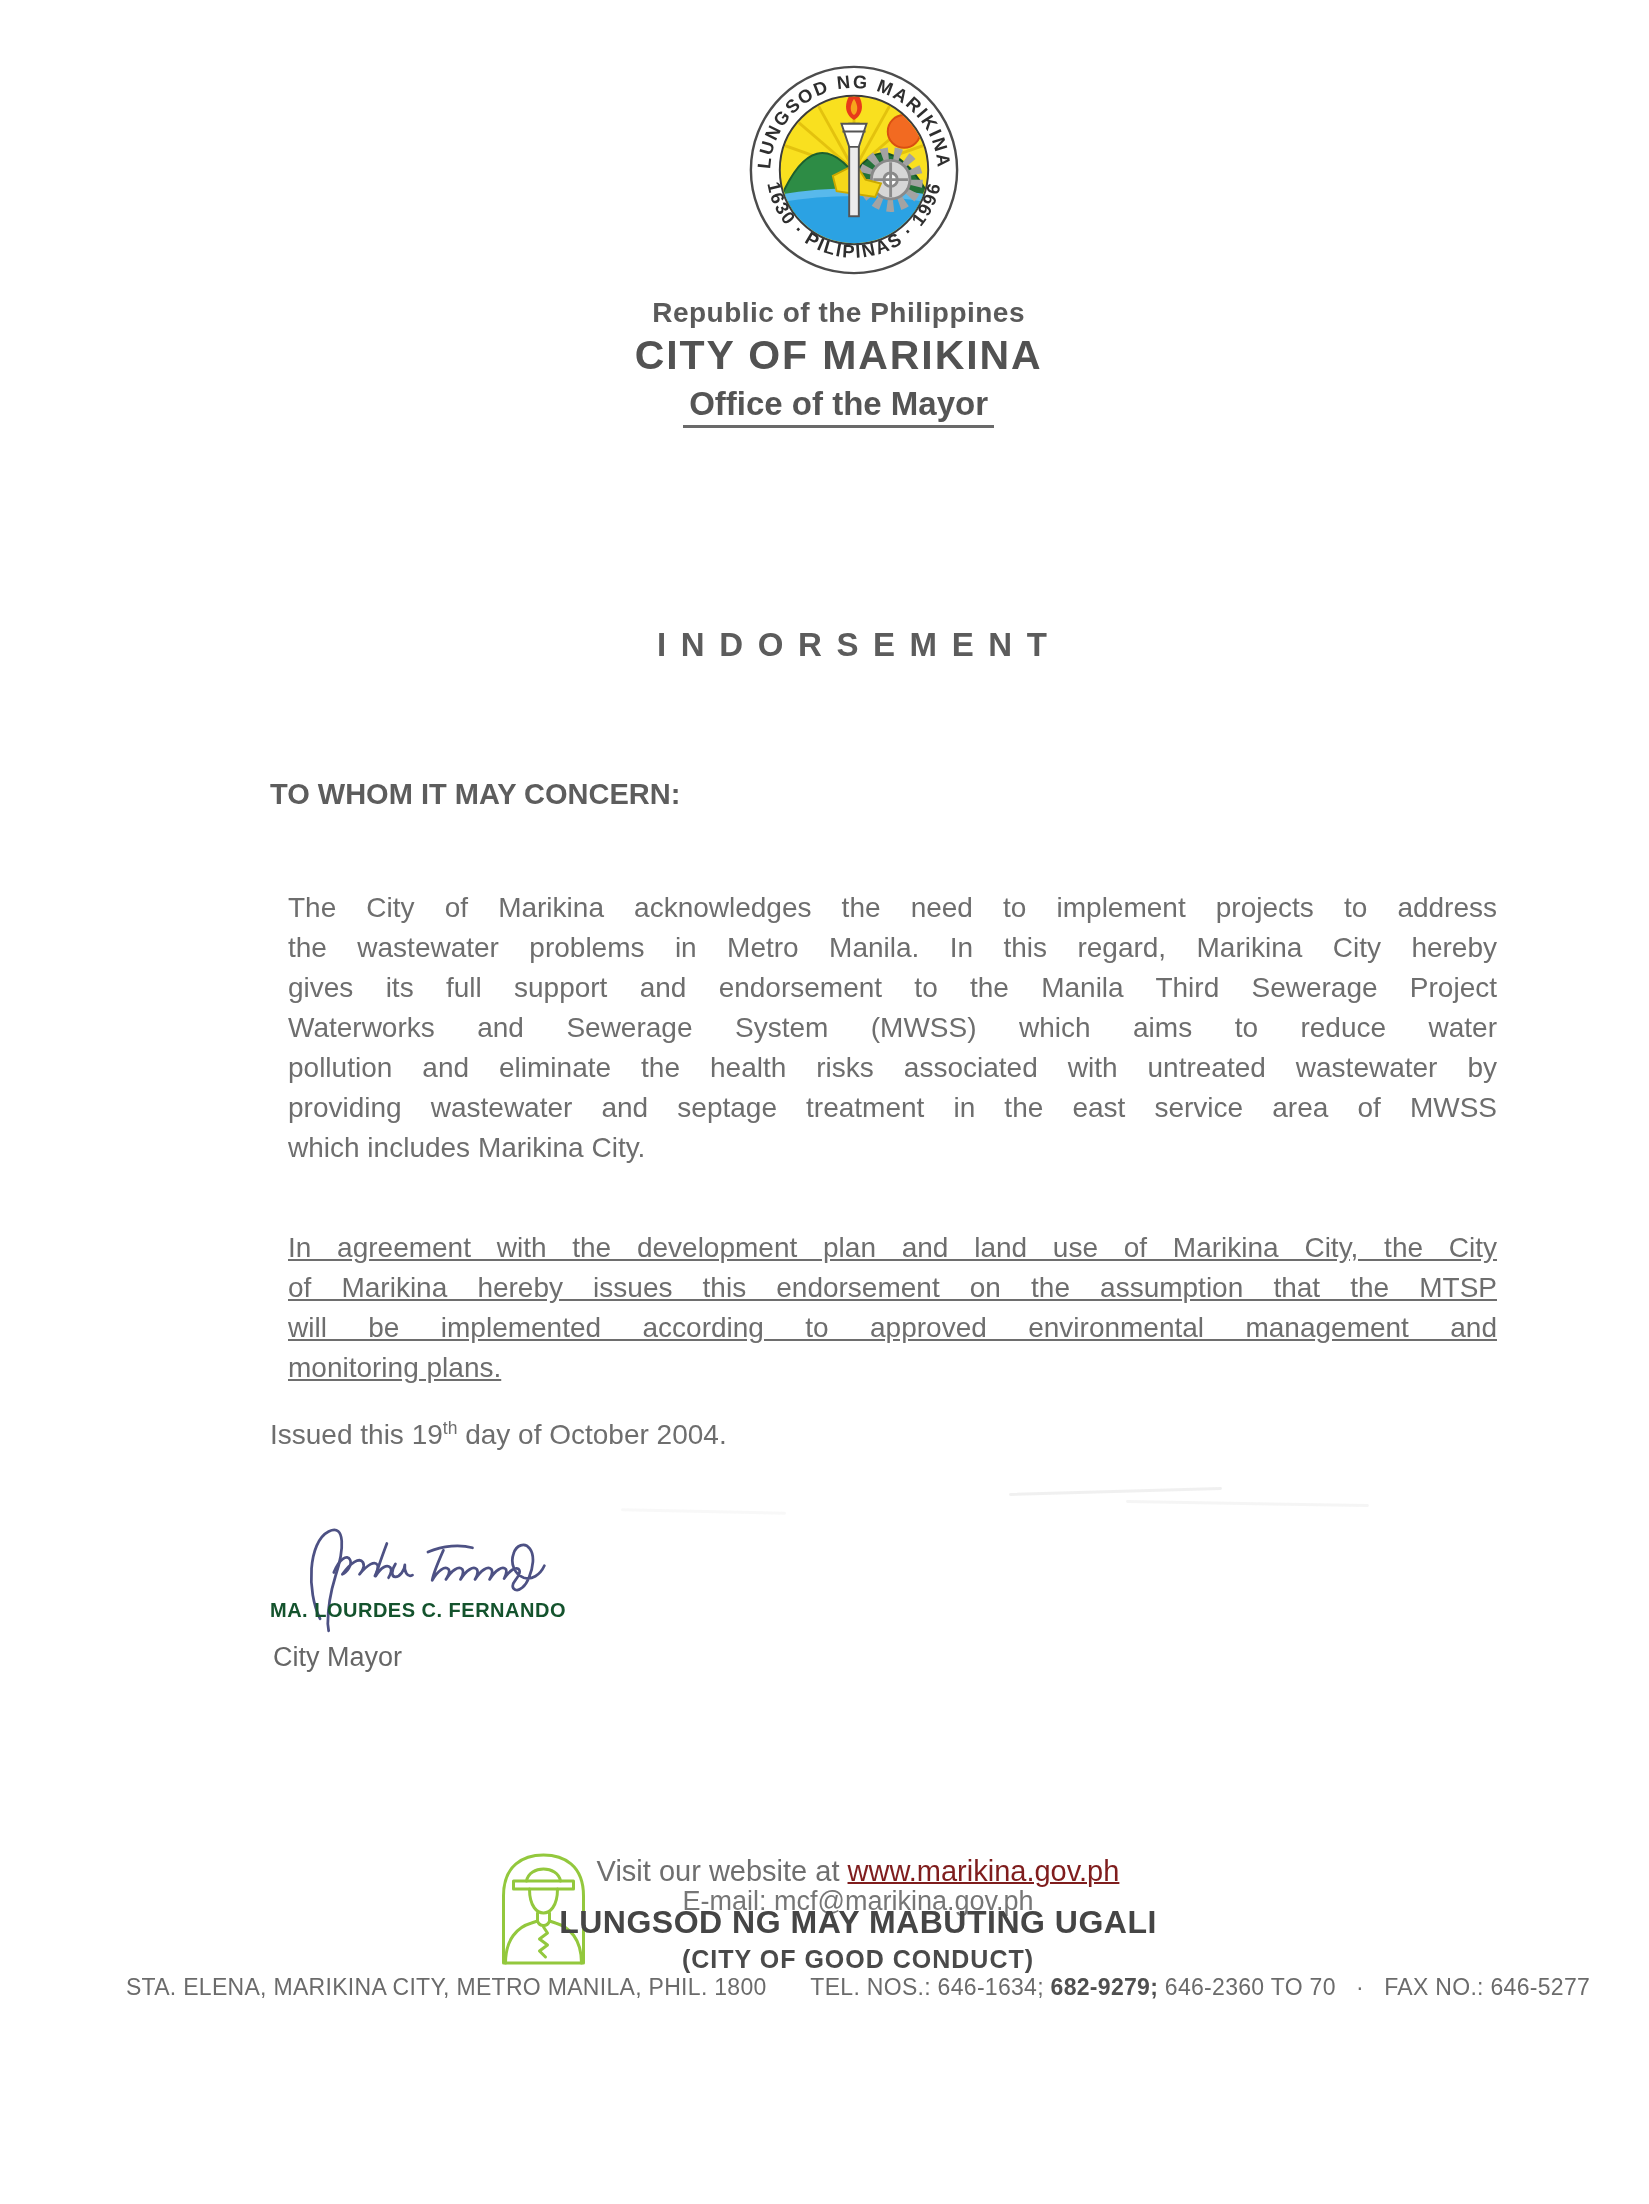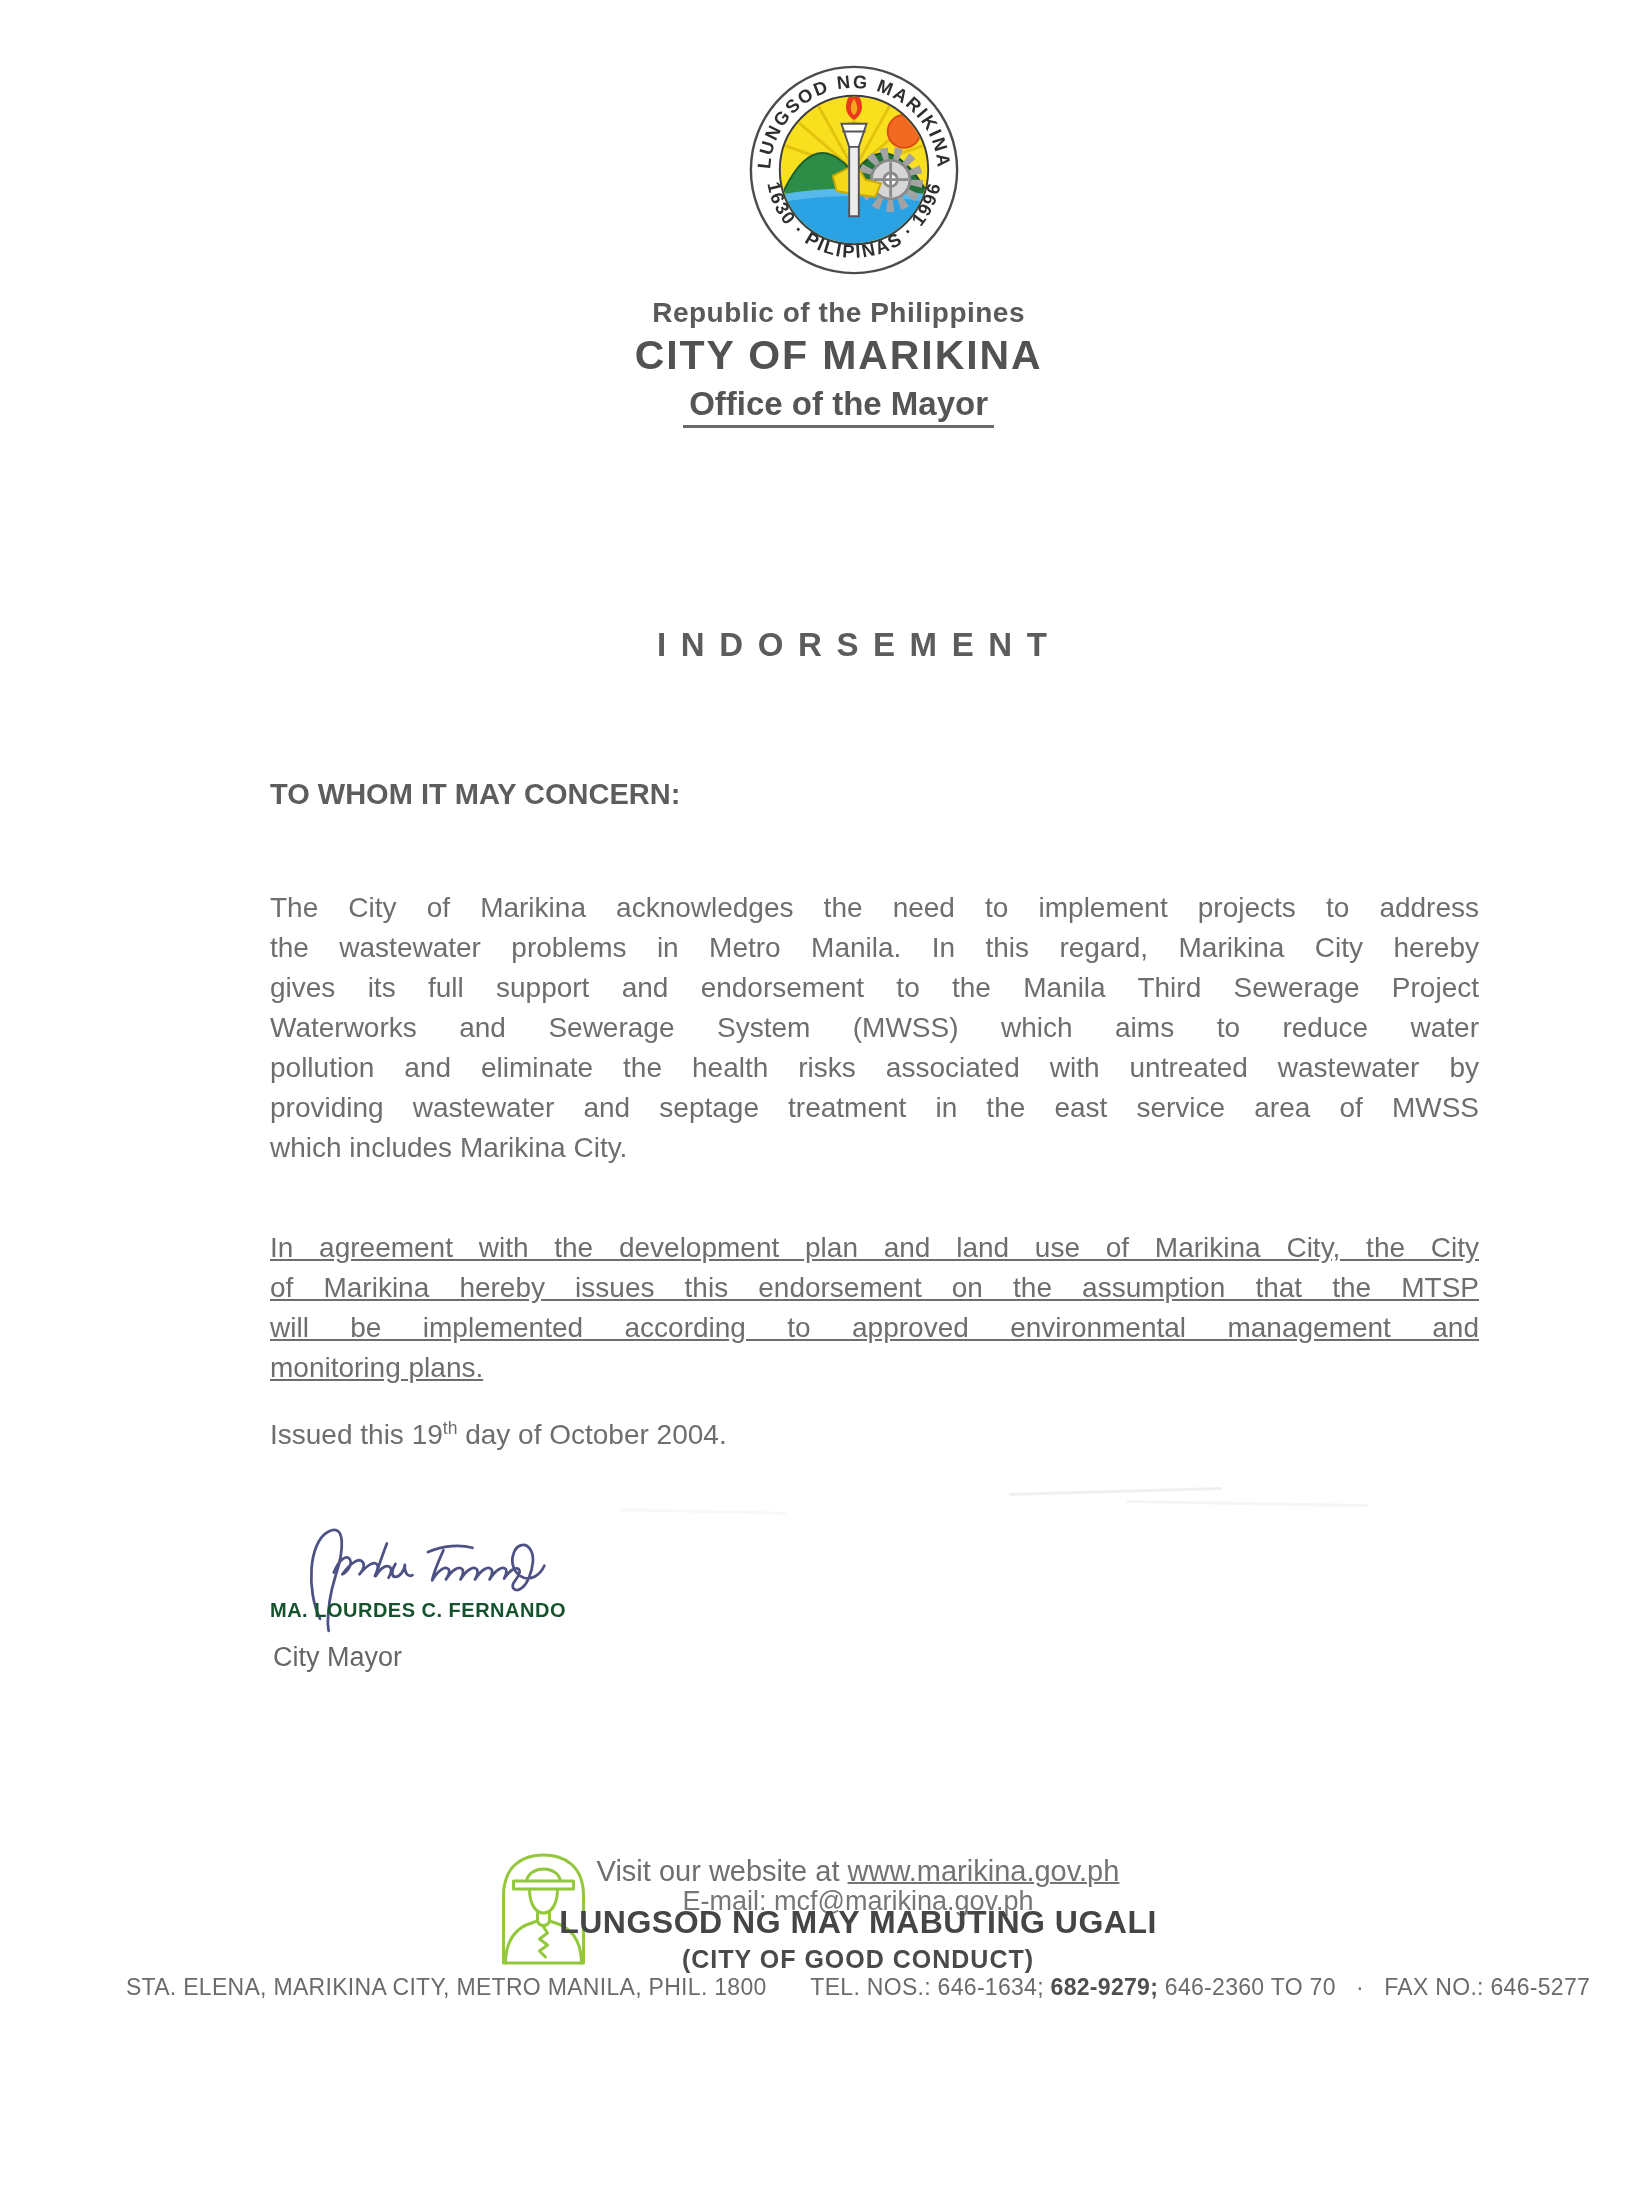--- a/index.html
+++ b/index.html
@@ -12,21 +12,21 @@
   .header-block{position:absolute;left:13.6px;top:297px;width:1650px;text-align:center;}
   .republic{font-size:28px;font-weight:bold;color:#5a5a5a;letter-spacing:0.5px;}
   .cityname{font-size:41px;font-weight:bold;color:#525252;letter-spacing:1.9px;margin-top:2.9px;}
   .office{display:inline-block;font-size:33px;font-weight:bold;color:#555;margin-top:5.8px;
           border-bottom:3.9px solid #6a6a6a;padding:0 5.8px 1.9px 5.8px;}
   
   .doc-title{position:absolute;left:27px;top:626px;width:1650px;text-align:center;
              font-size:33px;font-weight:bold;color:#5c5c5c;letter-spacing:14.6px;text-indent:14.6px;}
   
   .salutation{position:absolute;left:270px;top:778px;font-size:29px;font-weight:bold;color:#5d5d5d;}
-  .para{position:absolute;left:270px;width:1209px;font-size:28px;color:#6e6e6e;}
+  .para{position:absolute;left:288px;width:1209px;font-size:28px;color:#6e6e6e;}
   .para .jline{display:block;height:40px;line-height:40px;text-align:justify;text-align-last:justify;white-space:normal;}
   .para .jline.last{text-align-last:left;}
   .para1{top:888px;}
   .para2{top:1228px;text-decoration:underline;}
   .issued{position:absolute;left:270px;top:1419px;font-size:28px;color:#6e6e6e;}
   .issued sup{font-size:17.5px;vertical-align:super;line-height:0;}
   
   .sig{position:absolute;left:291px;top:1516px;width:291px;height:120px;}
   .sig-name{position:absolute;left:270px;top:1599px;font-size:20px;font-weight:bold;color:#14532d;letter-spacing:0.5px;}
   .sig-title{position:absolute;left:273px;top:1642px;font-size:27px;color:#666;}
@@ -157,21 +157,21 @@
       <rect x="20" y="30" width="60" height="8"></rect>
       <path d="M33,30 C36,14 64,14 67,30"></path>
       <path d="M36,38 C36,56 44,62 50,62 C56,62 64,56 64,38"></path>
       <path d="M44,62 L44,70 M56,62 L56,70"></path>
       <path d="M12,112 C12,88 24,76 38,72 L44,70 C46,76 54,76 56,70 L62,72 C76,76 88,88 88,112"></path>
       <path d="M50,76 L54,82 L46,88 L54,94 L46,100 L52,106"></path>
     </g>
   </svg>
 
   <div class="footer-text web-line">
-    <span>Visit our website at </span><span class="web-link" style="color:#737373">www.marikina.gov.ph</span>
+    <span>Visit our website at </span><span class="web-link" style="color:#7f1d1d">www.marikina.gov.ph</span>
   </div>
   <div class="footer-text email-line">
     <span>E-mail: </span><span class="email-addr">mcf@marikina.gov.ph</span>
   </div>
   <div class="footer-text slogan">LUNGSOD NG MAY MABUTING UGALI</div>
   <div class="footer-text slogan-sub">(CITY OF GOOD CONDUCT)</div>
   <div class="footer-text address-line">
     <span class="seg">STA. ELENA, MARIKINA CITY, METRO MANILA, PHIL. 1800</span>
     <span class="seg gap-lg"><span>TEL. NOS.: 646-1634; </span><span class="tel-bold">682-9279;</span><span> 646-2360 TO 70</span></span>
     <span class="seg gap-md">·</span>

